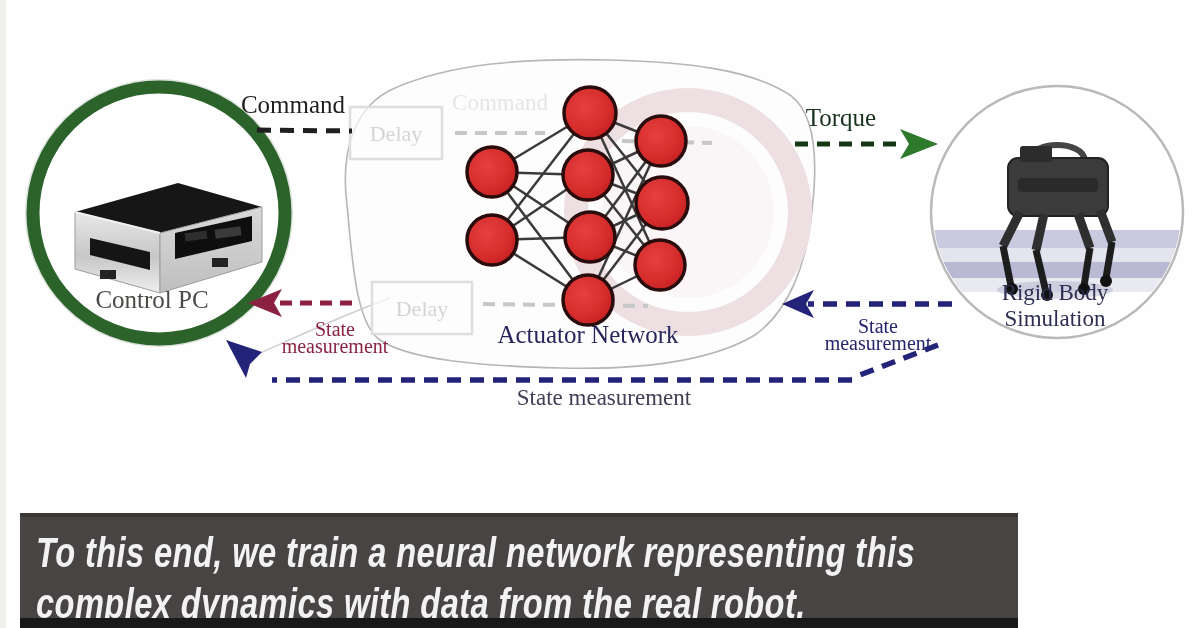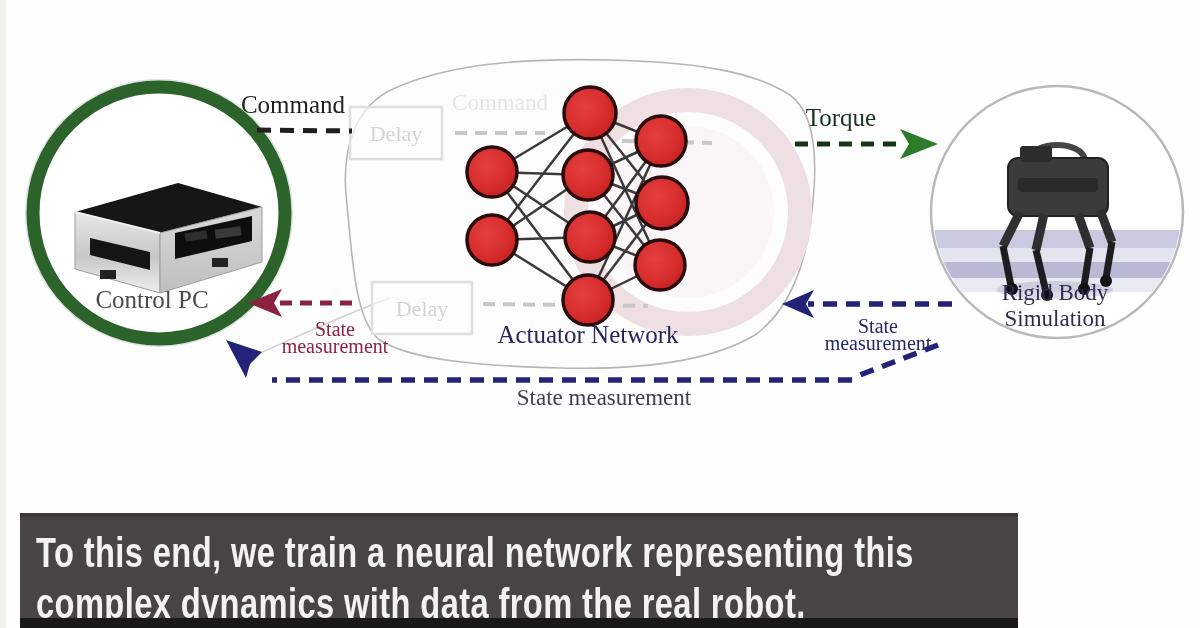--- a/index.html
+++ b/index.html
@@ -24,21 +24,21 @@
   .dash-maroon{stroke:var(--maroon,#8b2242);stroke-width:5;stroke-dasharray:12 8;fill:none;}
   .dash-navy{stroke:var(--navy,#23237a);stroke-width:5.5;stroke-dasharray:14 9;fill:none;}
   .dash-ghost{stroke:#c7c7c7;stroke-width:4;stroke-dasharray:12 8;fill:none;}
   .arrow-torque{fill:var(--torque_green,#2d7a2d);}
   .arrow-maroon{fill:var(--maroon,#8b2242);}
   .arrow-navy{fill:var(--navy,#23237a);}
   .blob{fill:#fefdfd;stroke:#b8b6b4;stroke-width:1.6;}
   .ghostbox{fill:rgba(252,252,252,.7);stroke:#dedede;stroke-width:2.5;}
   .caption{position:absolute;left:20px;top:513px;width:998px;height:115px;
            background:var(--caption_bg,#474443);border-top:4px solid #3a3737;box-sizing:border-box;}
-  .caption-inner{padding:10px 0 0 16px;}
+  .caption-inner{padding:10px 0 0 16px;font-style:italic;}
   .caption-line{font-family:"Liberation Sans",sans-serif;font-weight:700;font-size:43px;
                 color:var(--caption_fg,#f2f2f2);transform:scaleX(.76);transform-origin:0 0;
                 line-height:1.18;white-space:nowrap;letter-spacing:.5px;}
   .caption-bar{position:absolute;left:0;bottom:0;width:100%;height:10px;background:#191919;}
 </style>
 </head>
 <body>
 
 <div class="canvas">
   <div class="edge-strip"></div>

